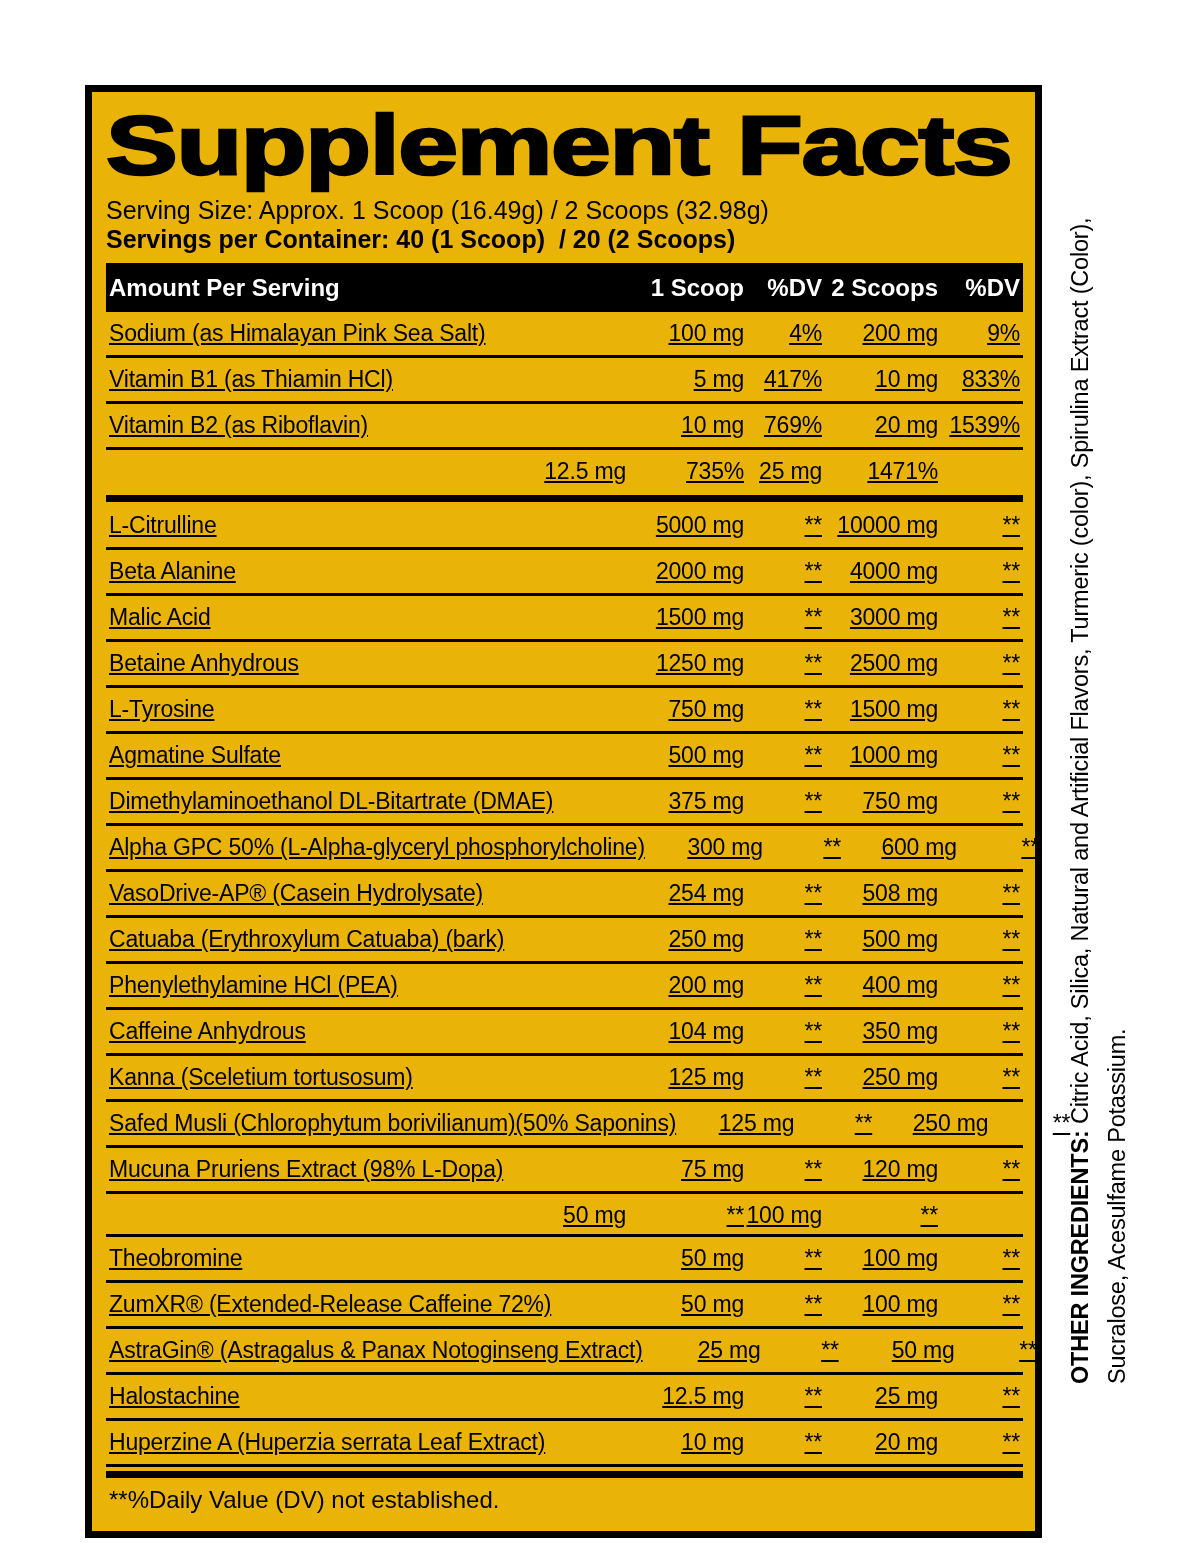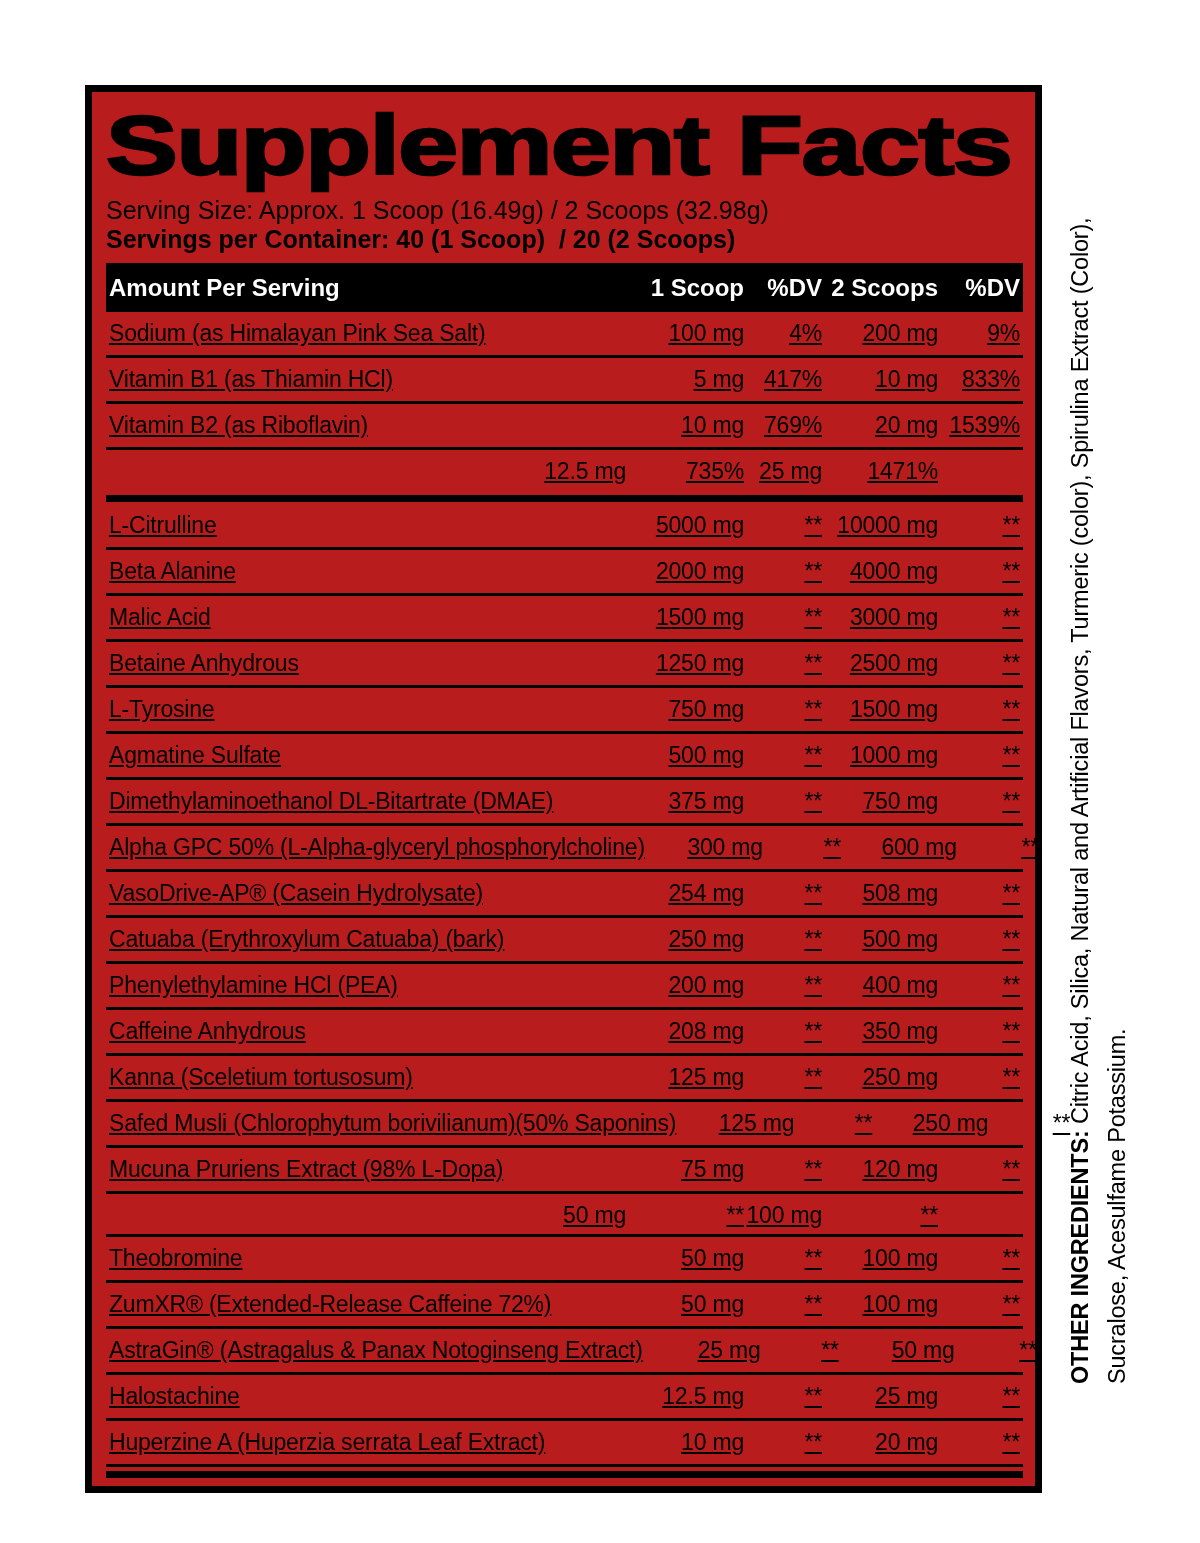--- a/index.html
+++ b/index.html
@@ -4,21 +4,21 @@
 <style>
   * { box-sizing: border-box; margin: 0; padding: 0; }
   html, body { background: #fff; }
   body {
     width: 1200px; height: 1543px; position: relative;
     font-family: "Liberation Sans", sans-serif; color: #000;
     overflow: hidden;
   }
   .panel {
     position: absolute; left: 85px; top: 85px; width: 957px;
-    border: 7px solid #000; background: #b91c1c;
+    border: 7px solid #000; background: #eab308;
     padding: 8px 12px 8px 14px;
   }
   .title {
     font-weight: bold; font-size: 84px; line-height: 86px;
     letter-spacing: -1px; white-space: nowrap;
     transform: scaleX(1.28); transform-origin: 0 50%;
     -webkit-text-stroke: 2.6px #000;
     margin: 2px 0 8px 0;
   }
   .serving-line { font-size: 25px; line-height: 29px; white-space: pre; }
@@ -186,21 +186,21 @@
   <div class="row grid-cols">
     <span class="cell name">Phenylethylamine HCl (PEA)</span>
     <span class="cell num a1">200 mg</span>
     <span class="cell num d1">**</span>
     <span class="cell num a2">400 mg</span>
     <span class="cell num d2">**</span>
   </div>
 
   <div class="row grid-cols">
     <span class="cell name">Caffeine Anhydrous</span>
-    <span class="cell num a1">208 mg</span>
+    <span class="cell num a1">104 mg</span>
     <span class="cell num d1">**</span>
     <span class="cell num a2">350 mg</span>
     <span class="cell num d2">**</span>
   </div>
 
   <div class="row grid-cols">
     <span class="cell name">Kanna (Sceletium tortusosum)</span>
     <span class="cell num a1">125 mg</span>
     <span class="cell num d1">**</span>
     <span class="cell num a2">250 mg</span>
@@ -265,18 +265,19 @@
   <div class="row grid-cols">
     <span class="cell name">Huperzine A (Huperzia serrata Leaf Extract)</span>
     <span class="cell num a1">10 mg</span>
     <span class="cell num d1">**</span>
     <span class="cell num a2">20 mg</span>
     <span class="cell num d2">**</span>
   </div>
 </div>
 
   <div class="thick-bar footer-bar"></div>
+  <div class="footnote">**%Daily Value (DV) not established.</div>
 </div>
 
 <div class="side-text">
   <div><span class="b">OTHER INGREDIENTS:</span><span> Citric Acid, Silica, Natural and Artificial Flavors, Turmeric (color), Spirulina Extract (Color),</span></div>
   <div>Sucralose, Acesulfame Potassium.</div>
 </div>
 
 </body></html>

